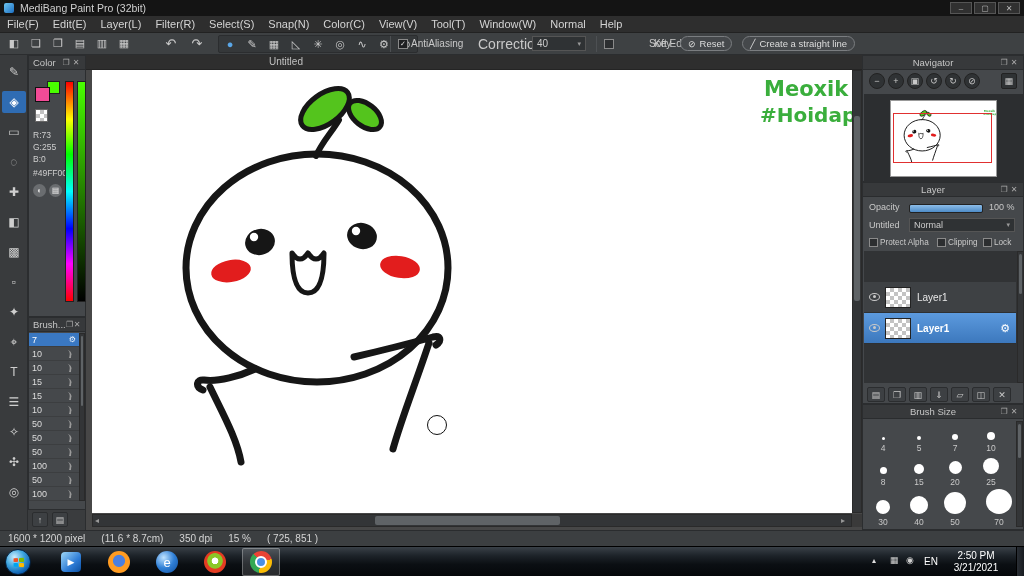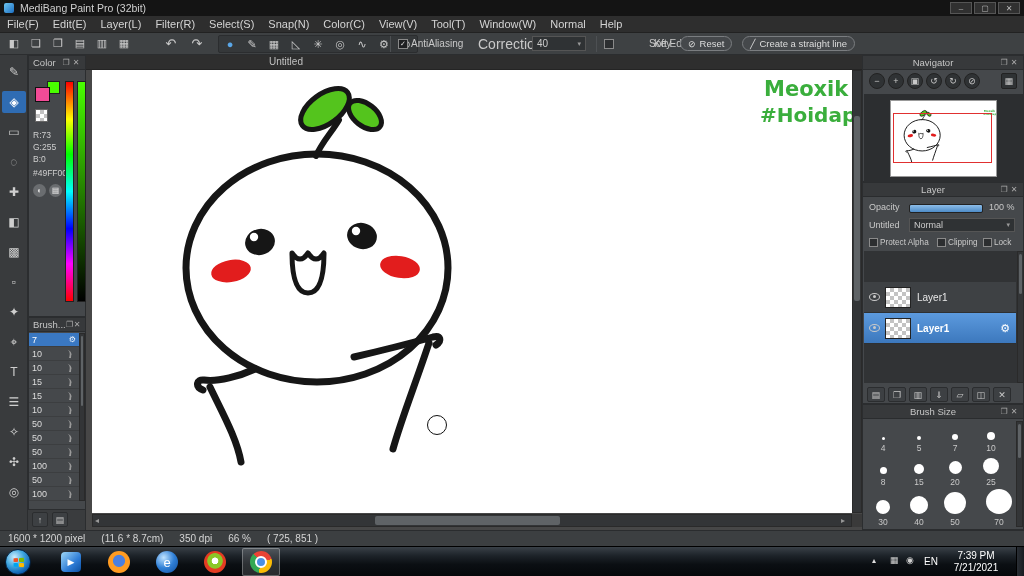--- a/index.html
+++ b/index.html
@@ -481,21 +481,21 @@
       </div>
     <div class="sb" style="left:153px;top:16px;width:7px;height:106px">
         <span class="sbt" style="top:2px;height:34px"></span>
       </div>
   </div>
 
   <div id="statusbar" class="abs">
     <span>1600 * 1200 pixel</span>
     <span>(11.6 * 8.7cm)</span>
     <span>350 dpi</span>
-    <span>66 %</span>
+    <span>15 %</span>
     <span>( 725, 851 )</span>
   </div>
 
   <div id="taskbar" class="abs">
     <span class="abs" style="left:5px;top:2px">
       <span class="orb">
         <span class="flag">
             <i style="background:#f25022"></i>
             <i style="background:#7fba00"></i>
             <i style="background:#00a4ef"></i>
@@ -520,22 +520,22 @@
         <span class="opico"></span>
       </span>
     <span class="chbox">
         <span class="chico"></span>
       </span>
     <span class="abs" style="left:872px;top:9px;font-size:8px;color:#ddd">▴</span>
     <span class="abs" style="left:890px;top:8px;font-size:9px;color:#cfcfcf">▦</span>
     <span class="abs" style="left:906px;top:8px;font-size:9px;color:#cfcfcf">◉</span>
     <span class="abs" style="left:924px;top:9px;font-size:10px;color:#fff">EN</span>
     <span class="abs" style="left:944px;top:2px;width:64px;height:26px;text-align:center;color:#fff">
-      <i style="display:block;font-size:10px;line-height:13px">7:39 PM</i>
-      <i style="display:block;font-size:10px;line-height:12px">7/21/2021</i>
+      <i style="display:block;font-size:10px;line-height:13px">2:50 PM</i>
+      <i style="display:block;font-size:10px;line-height:12px">3/21/2021</i>
     </span>
     <span class="abs" style="left:1016px;top:0;width:8px;height:30px;border-left:1px solid #000;background:linear-gradient(90deg,#2a2f35,#171b20)"></span>
   </div>
 
 </div>
 
 <svg width="0" height="0" style="position:absolute" aria-hidden="true">
   <defs>
     <g id="chara">
       <ellipse cx="225" cy="198" rx="131" ry="114" fill="#ffffff" stroke="#161616" stroke-width="7"></ellipse>

